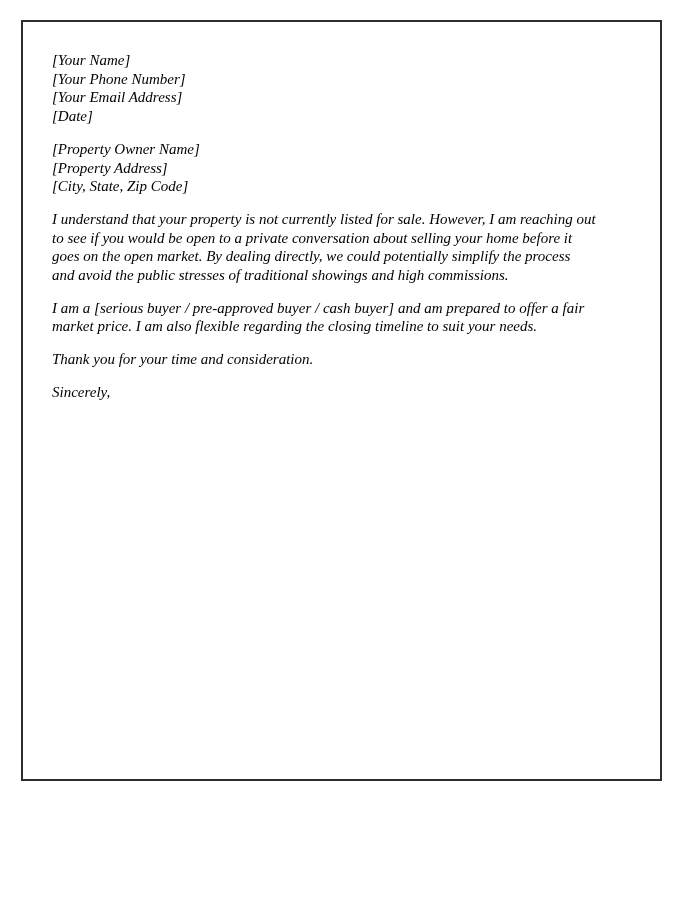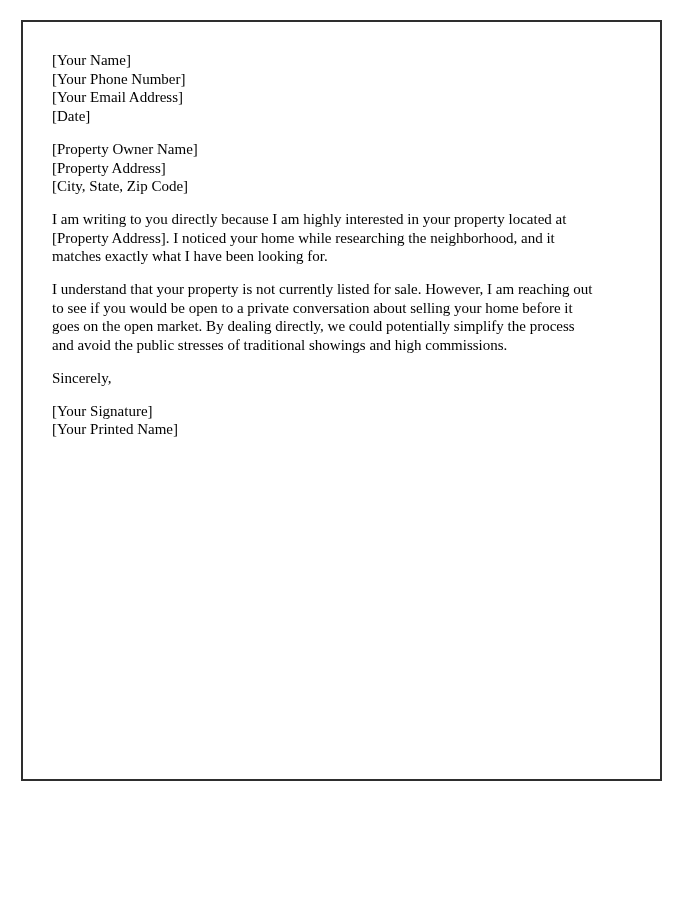--- a/index.html
+++ b/index.html
@@ -12,20 +12,21 @@
     height: 900px;
     font-family: "Liberation Serif", "DejaVu Serif", serif;
     color: #000000;
   }
   .page {
     position: relative;
     width: 700px;
     height: 900px;
     background: #ffffff;
     overflow: hidden;
+    font-style: italic;
   }
   .letter {
     position: absolute;
     left: 21px;
     top: 20px;
     width: 641px;
     height: 761px;
     box-sizing: border-box;
     border: 2px solid #2e2e2e;
     background: #ffffff;
@@ -47,30 +48,28 @@
 [Your Phone Number]
 [Your Email Address]
 [Date]</p>
 
     <p>[Property Owner Name]
 [Property Address]
 [City, State, Zip Code]</p>
 
 
 
-    <p>I am writing to you directly because I am highly interested in your property located at
-[Property Address]. I noticed your home while researching the neighborhood, and it
-matches exactly what I have been looking for.</p>
 
     <p>I understand that your property is not currently listed for sale. However, I am reaching out
 to see if you would be open to a private conversation about selling your home before it
 goes on the open market. By dealing directly, we could potentially simplify the process
 and avoid the public stresses of traditional showings and high commissions.</p>
 
+    <p>I am a [serious buyer / pre-approved buyer / cash buyer] and am prepared to offer a fair
+market price. I am also flexible regarding the closing timeline to suit your needs.</p>
 
 
+    <p>Thank you for your time and consideration.</p>
 
     <p>Sincerely,</p>
 
-    <p>[Your Signature]
-[Your Printed Name]</p>
   </div>
 </div>
 
 </body></html>

